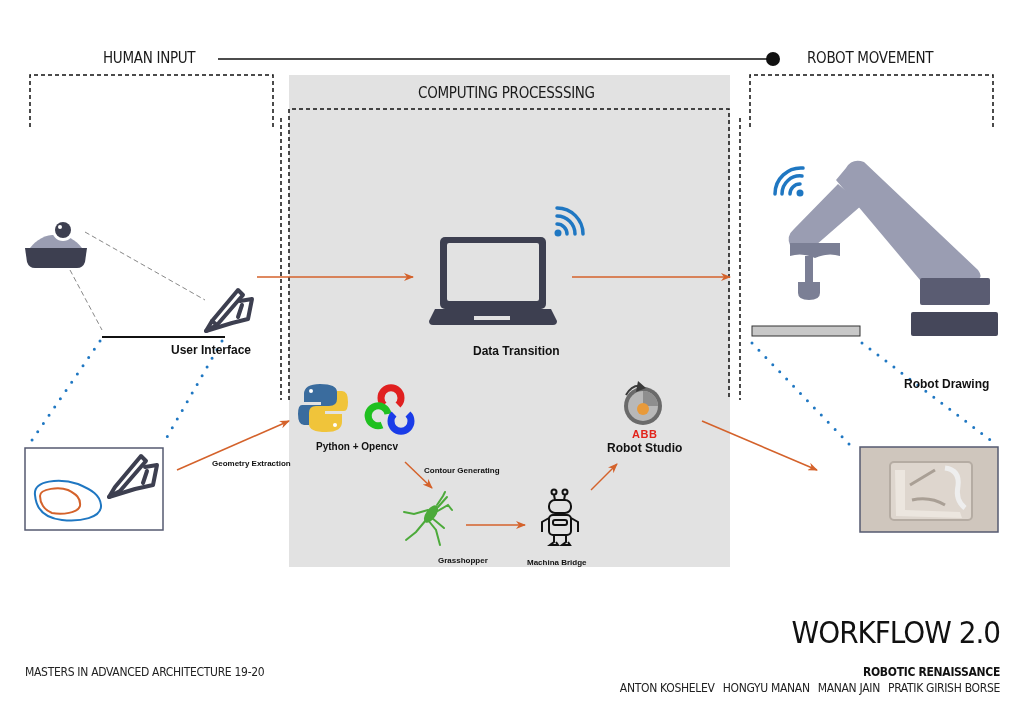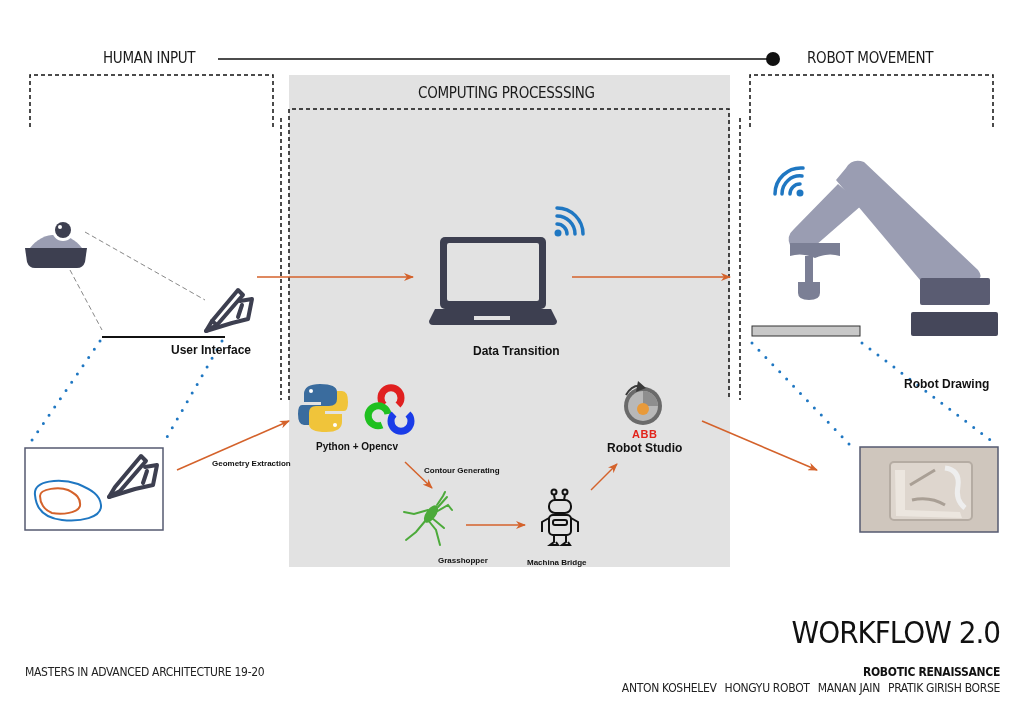--- a/index.html
+++ b/index.html
@@ -179,16 +179,16 @@
 <div class="abs" style="left:632px;top:428px;font-size:11px;font-weight:bold;color:#e2231a;letter-spacing:0.5px;">ABB</div>
 <div class="abs lbl" style="left:607px;top:441px;font-size:12px;">Robot Studio</div>
 
 <div class="abs foot cond" style="left:25px;top:664px;">
   <div>MASTERS IN ADVANCED ARCHITECTURE 19-20</div>
 </div>
 <div class="abs cond" style="right:24px;top:614px;font-size:31px;letter-spacing:-1px;color:#111;">WORKFLOW 2.0</div>
 <div class="abs cond" style="right:24px;top:665px;font-size:12px;font-weight:bold;color:#111;">ROBOTIC RENAISSANCE</div>
 <div class="abs cond" style="right:24px;top:681px;font-size:12px;color:#222;display:flex;gap:8px;white-space:nowrap;">
   <span>ANTON KOSHELEV</span>
-  <span>HONGYU ROBOT</span>
+  <span>HONGYU MANAN</span>
   <span>MANAN JAIN</span>
   <span>PRATIK GIRISH BORSE</span>
 </div>
 
 </body></html>

